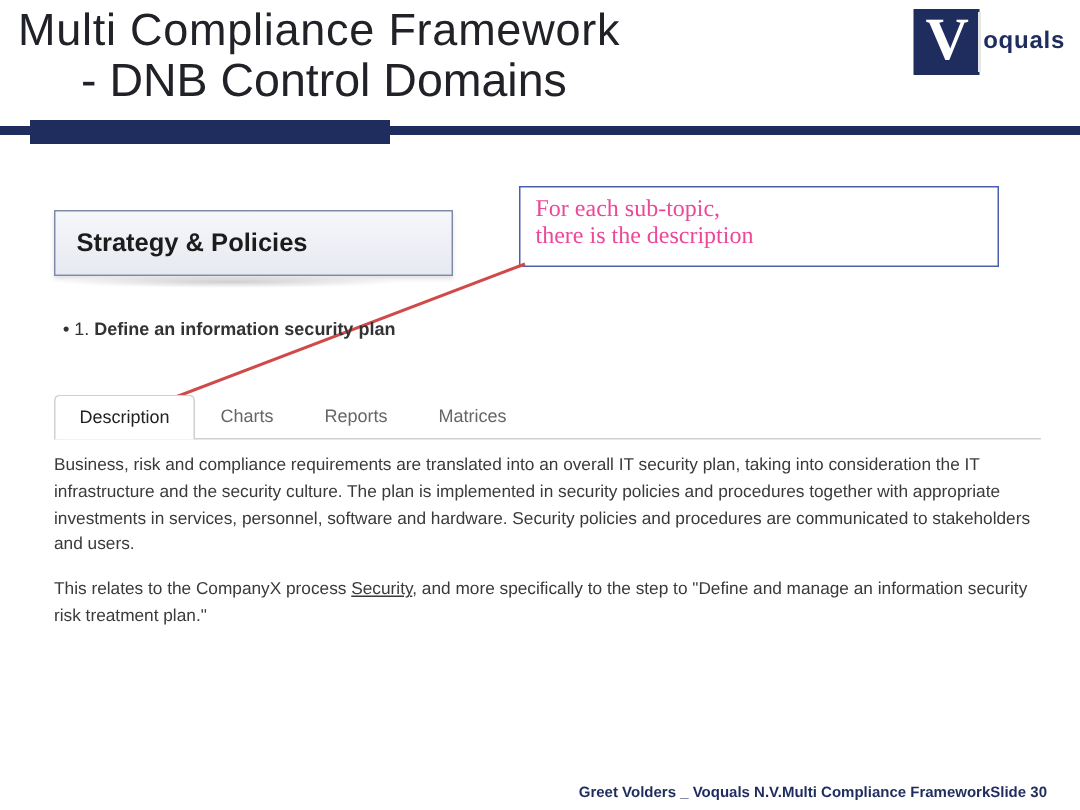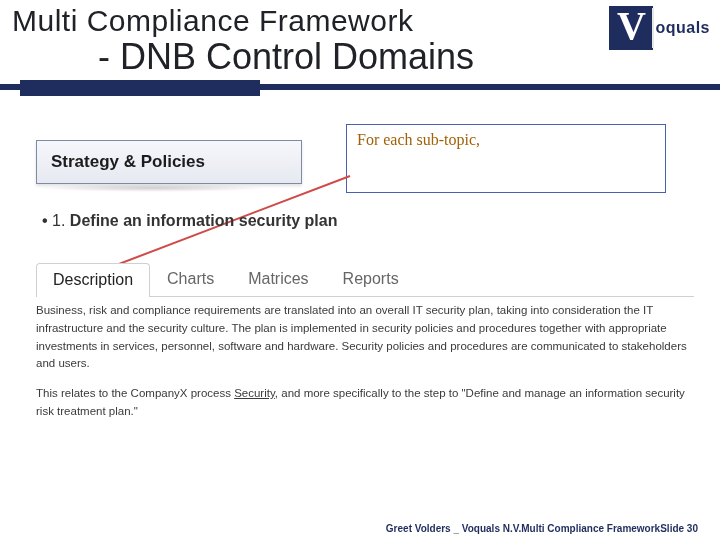--- a/index.html
+++ b/index.html
@@ -3,21 +3,21 @@
 <meta charset="utf-8">
 <style>
   * { box-sizing: border-box; margin: 0; padding: 0; }
   body {
     width: 720px; height: 540px;
     font-family: Arial, Helvetica, sans-serif;
     background: #fff; position: relative; overflow: hidden;
   }
   .title-block { padding: 4px 0 0 12px; }
   .title-line1 { font-size: 30px; color: #202228; font-weight: 400; letter-spacing: .5px; }
-  .title-line2 { font-size: 36px; color: #202228; font-weight: 400; margin-left: 86px; margin-top:-2px; }
+  .title-line2 { font-size: 31px; color: #202228; font-weight: 400; margin-left: 42px; margin-top:-2px; }
   .logo {
     position: absolute; top: 6px; right: 10px;
     display: flex; align-items: center;
   }
   .logo-v {
     width: 44px; height: 44px; background: #1f2d5e;
     color: #fff; font-family: "Times New Roman", serif;
     font-size: 40px; font-weight: 700; line-height: 40px;
     text-align: center; position: relative;
   }
@@ -42,40 +42,40 @@
     display: flex; align-items: center; padding-left: 14px;
     font-weight: 700; color: #1c1c1c; font-size: 17px;
   }
   .section-shadow {
     position: absolute; left: 38px; top: 184px;
     width: 230px; height: 8px;
     background: radial-gradient(ellipse at center, rgba(0,0,0,.18), transparent 70%);
   }
   .callout {
     position: absolute; left: 346px; top: 124px;
-    width: 320px; height: 69px; border: 1.5px solid #4a5fb0;
+    width: 320px; height: 54px; border: 1.5px solid #4a5fb0;
     background: #fff; padding: 6px 10px;
-    font-family: "Times New Roman", serif; font-size: 16px; color: #a16207;
+    font-family: "Times New Roman", serif; font-size: 16px; color: #ec4899;
   }
   .list-area {
     position: absolute; left: 36px; top: 206px; right: 20px;
-    font-size: 16px; color: #333;
+    font-size: 12px; color: #333;
   }
   .li1 { margin: 6px 0 0 6px; }
   .li1::before { content: "• "; font-weight: 700; }
   .li1 b { font-weight: 700; }
   .li2 { margin: 6px 0 0 34px; }
   .li2::before { content: "• "; }
   .tab-row {
     position: absolute; left: 36px; top: 262px; right: 26px;
     display: flex; gap: 0; align-items: flex-end;
     border-bottom: 1px solid #d0d0d0;
   }
   .tab {
-    padding: 7px 16px 8px; font-size: 16px; color: #666;
+    padding: 7px 16px 8px; font-size: 12px; color: #666;
     border: 1px solid transparent; border-bottom: none;
     border-top-left-radius: 4px; border-top-right-radius: 4px;
     user-select: none;
   }
   .tab.active {
     color: #222; background: #fff;
     border-color: #d0d0d0; position: relative; top: 1px;
   }
   .body-text {
     position: absolute; left: 36px; top: 302px; right: 30px;
@@ -106,37 +106,38 @@
 <div class="blue-rule-thin"></div>
 <div class="blue-rule"></div>
 
 <div class="section-box">
   <span>Strategy &amp; Policies</span>
 </div>
 <div class="section-shadow"></div>
 
 <div class="callout">
   <div>For each sub-topic,</div>
+  <div>there is the description</div>
 </div>
 
 <svg class="line-container" width="720" height="540">
   <line x1="350" y1="176" x2="90" y2="275" stroke="#d04a49" stroke-width="2"></line>
 </svg>
 
 <div class="list-area">
   <div class="li1">
     <span>1. </span><b>Define an information security plan</b>
   </div>
 </div>
 
 <div class="tab-row">
   <div class="tab active">Description</div>
   <div class="tab">Charts</div>
+  <div class="tab">Reports</div>
   <div class="tab">Matrices</div>
-  <div class="tab">Reports</div>
 </div>
 
 <div class="body-text">
   <p>Business, risk and compliance requirements are translated into an overall IT security plan, taking into consideration the IT infrastructure and the security culture. The plan is implemented in security policies and procedures together with appropriate investments in services, personnel, software and hardware. Security policies and procedures are communicated to stakeholders and users.</p>
   <p>
     <span>This relates to the CompanyX process </span><a href="#">Security</a><span>, and more specifically to the step to "Define and manage an information security risk treatment plan."</span>
   </p>
 </div>
 
 <div class="footer">

